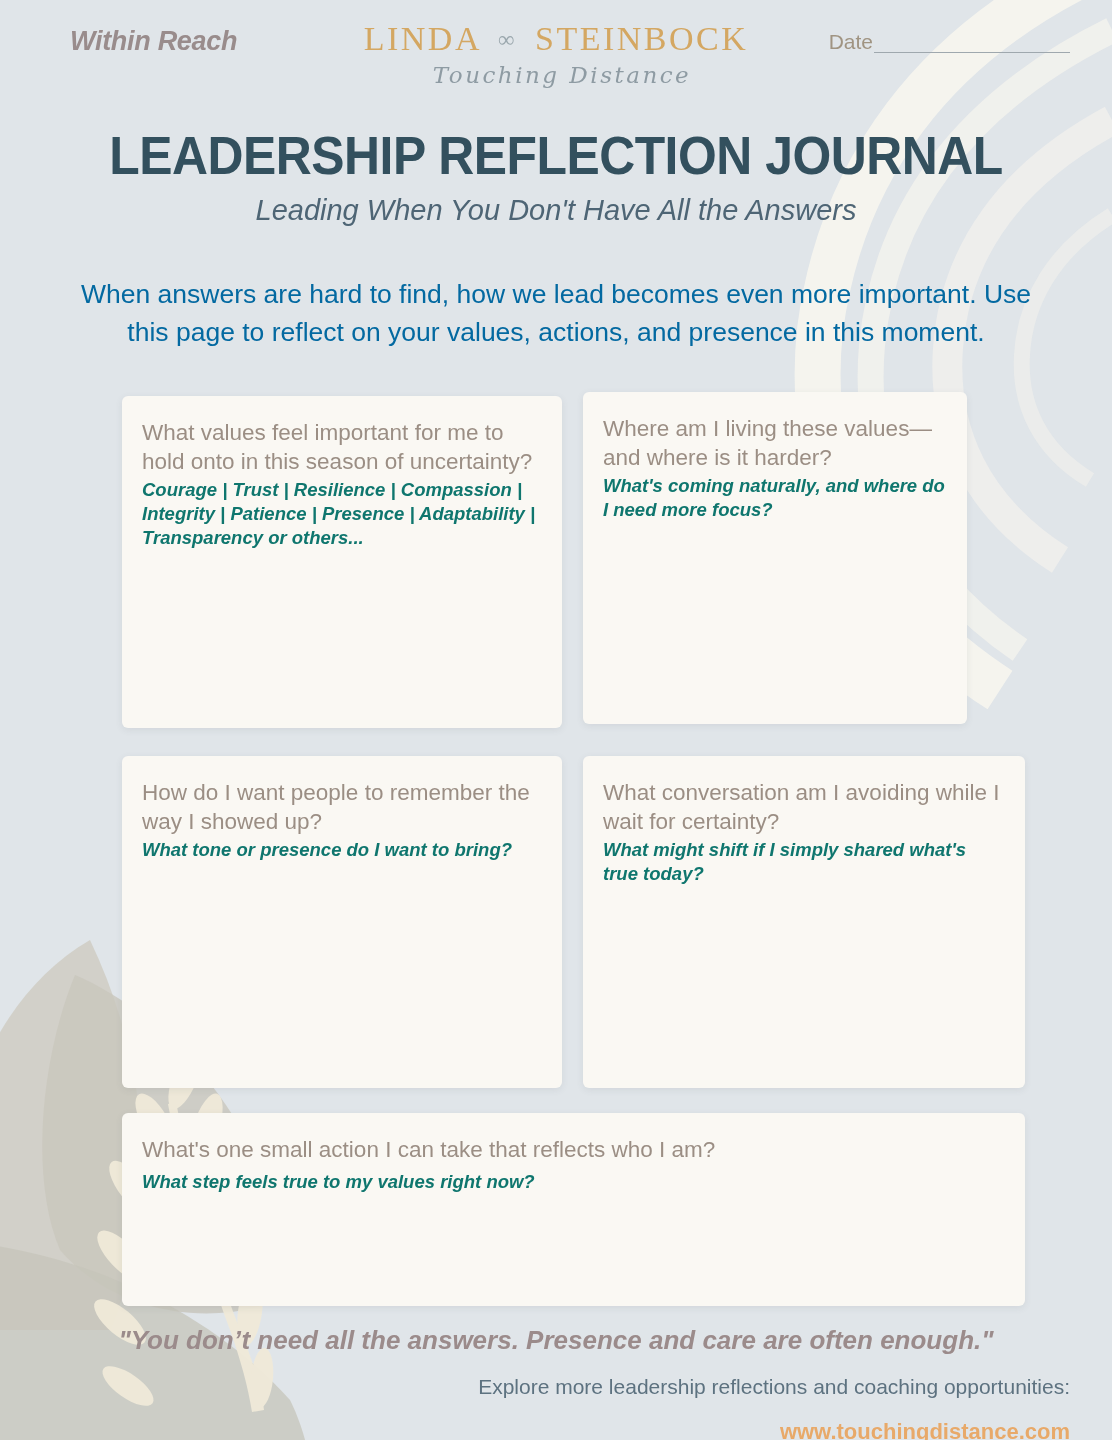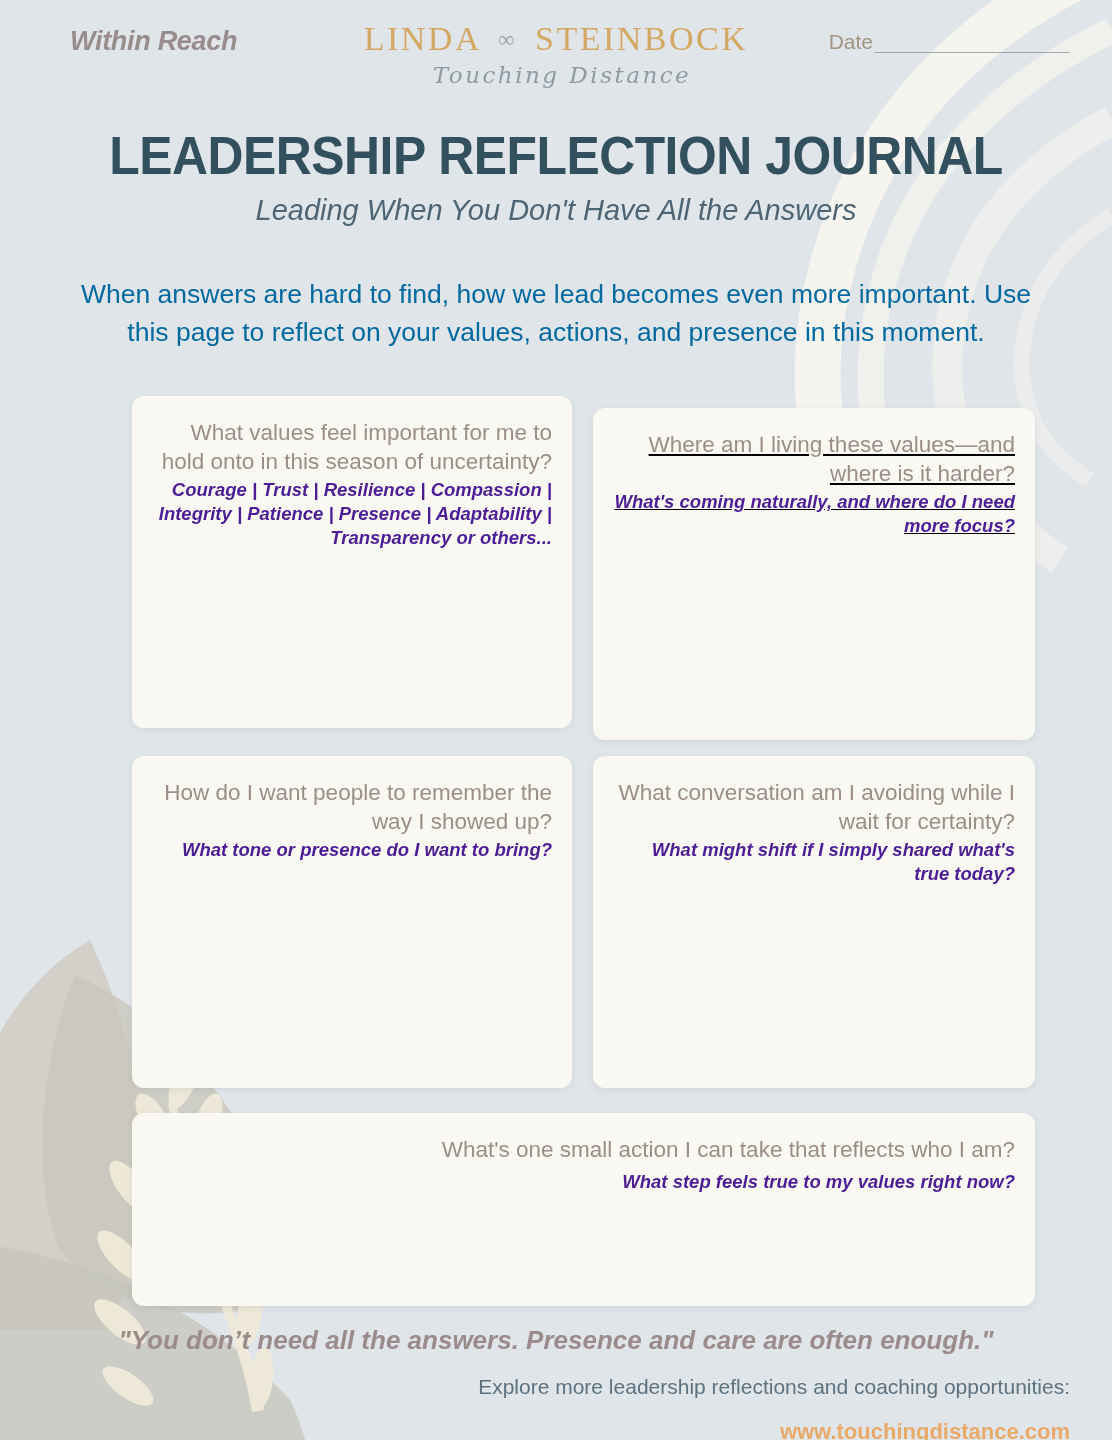--- a/index.html
+++ b/index.html
@@ -72,41 +72,40 @@
   .intro {
     position:absolute; top:275px; left:76px; width:960px;
     text-align:center; z-index:5;
     font-size:26.5px; line-height:38px; color:#0369a1;
   }
 
   
   .card {
     position:absolute; z-index:4;
     background:#faf8f3;
-    border-radius:12px;
+    border-radius:6px;
     box-shadow:0 2px 7px rgba(80,90,100,0.10);
     padding:22px 20px 0 20px;
-    text-align:right;
-    margin-left:10px;
+    text-align:left;
   }
   .card .prompt {
     font-size:22.5px; line-height:29px;
     color:#9b8e84;
   }
   .card .hint {
     margin-top:2px;
     font-size:18.5px; line-height:24px;
     font-style:italic; font-weight:bold;
-    color:#4c1d95;
+    color:#0f766e;
   }
   .card.wide .prompt { font-size:22.5px; }
   .card.wide .hint { margin-top:6px; }
 
   #card1 { left:122px; top:396px; width:440px; height:332px; }
-  #card2 { left:583px; top:408px; width:442px; height:332px;text-decoration:underline; }
+  #card2 { left:583px; top:392px; width:384px; height:332px; }
   #card3 { left:122px; top:756px; width:440px; height:332px; }
   #card4 { left:583px; top:756px; width:442px; height:332px; }
   #card5 { left:122px; top:1113px; width:903px; height:193px; padding-top:22px; }
 
   
   .quote {
     position:absolute; top:1325px; left:0; width:1112px;
     text-align:center; z-index:5;
     font-size:26px; font-weight:bold; font-style:italic;
     color:#9b8b8b;

